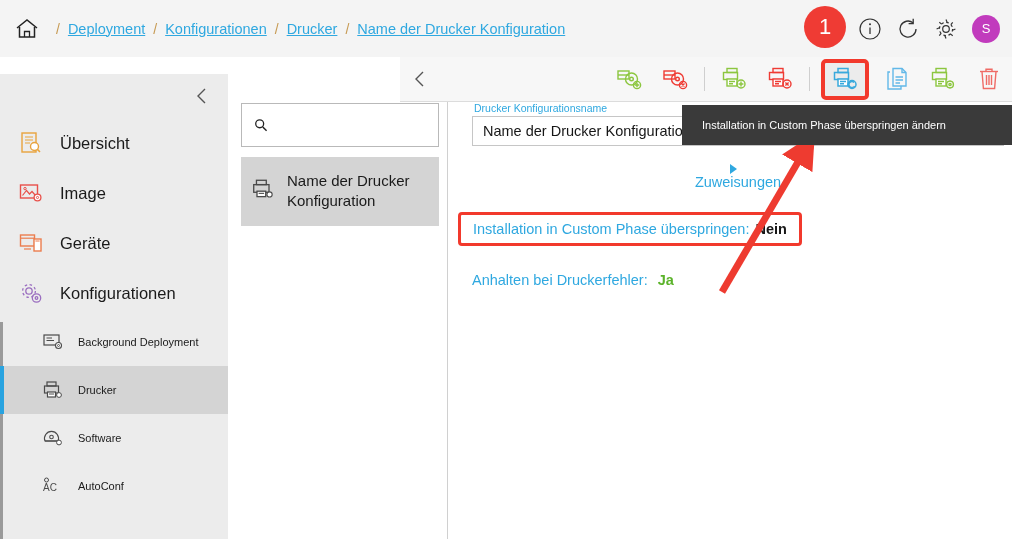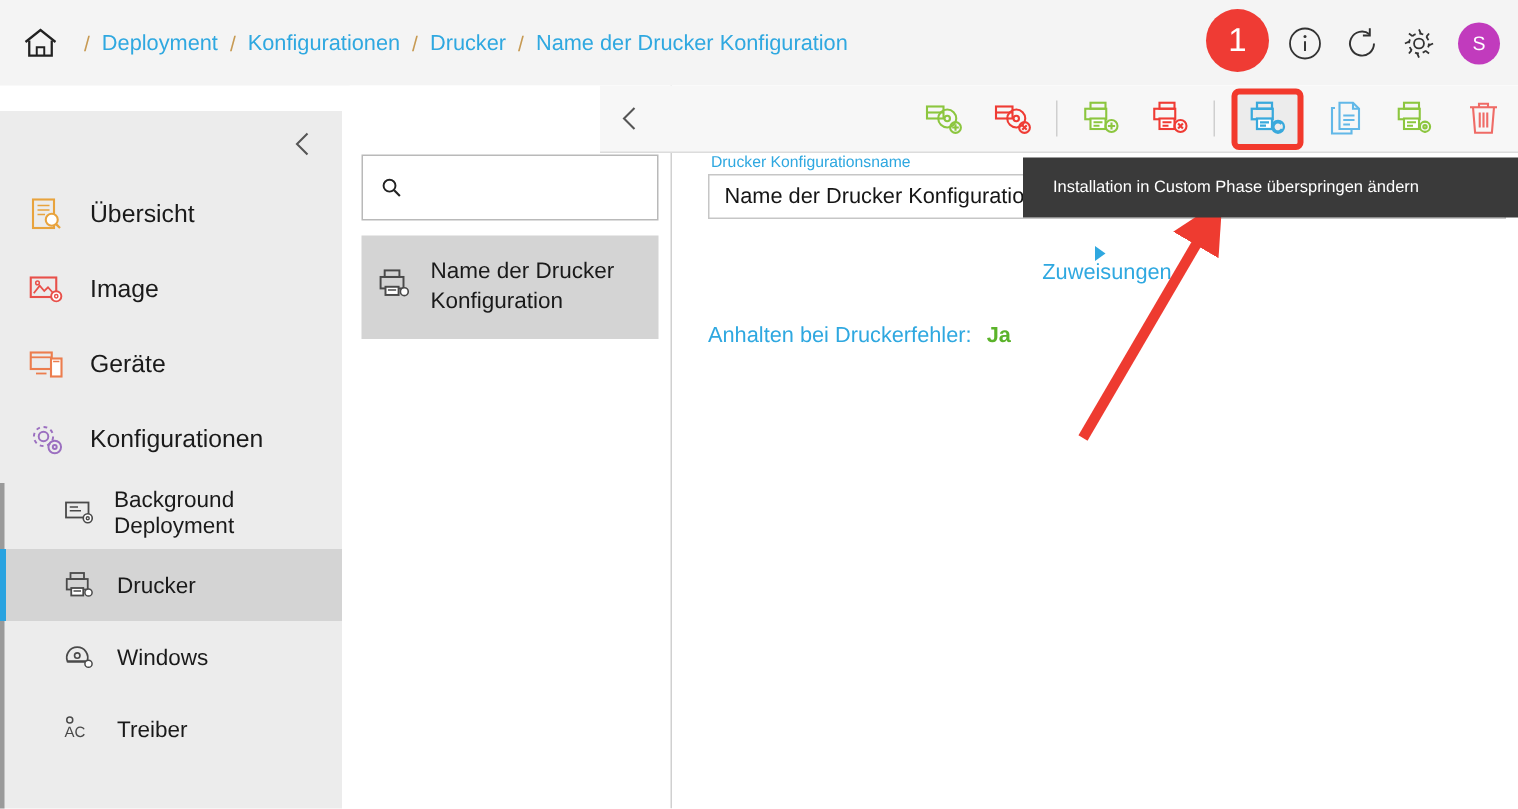--- a/index.html
+++ b/index.html
@@ -12,21 +12,21 @@
   #app { position: relative; width: 1012px; height: 539px; }
 
   
   .topbar {
     position: absolute; left: 0; top: 0; width: 1012px; height: 57px;
     background: #f4f4f4;
     display: flex; align-items: center;
   }
   .home-icon { margin-left: 14px; margin-right: 8px; display: flex; align-items: center; }
   .crumbs { display: flex; align-items: center; font-size: 14.5px; }
-  .crumb { color: #2fa8e0; white-space: nowrap; cursor: pointer; }
+  .crumb { color: #2fa8e0; white-space: nowrap; cursor: pointer; text-decoration: underline; }
   .crumb-sep { color: #c79a53; margin: 0 8px; font-size: 14px; }
 
   .topbar-right {
     position: absolute; right: 12px; top: 0; height: 57px;
     display: flex; align-items: center; gap: 14px;
   }
   .tb-ico { width: 24px; height: 24px; cursor: pointer; display:flex; align-items:center; justify-content:center;}
   .avatar {
     width: 28px; height: 28px; border-radius: 50%;
     background: #c13bbd;
@@ -49,21 +49,21 @@
     padding-left: 18px; cursor: pointer; position: relative;
   }
   .nav-item .nav-ico { width: 30px; display: flex; align-items: center; justify-content: flex-start; }
   .nav-item .nav-lbl { font-size: 16.5px; color: #1a1a1a; margin-left: 12px; }
 
   .nav-sub {
     display: flex; align-items: center; height: 48px;
     padding-left: 42px; cursor: pointer; position: relative;
   }
   .nav-sub .nav-ico { width: 26px; display: flex; align-items: center; }
-  .nav-sub .nav-lbl { font-size: 15px; color: #1a1a1a; margin-left: 10px; }
+  .nav-sub .nav-lbl { font-size: 11px; color: #1a1a1a; margin-left: 10px; }
   .nav-sub.active { background: #d4d4d4; }
   .nav-sub.active::before {
     content: ""; position: absolute; left: 0; top: 0; width: 4px; height: 100%;
     background: #29a3e0;
   }
   .sub-rail {
     position: absolute; left: 0; width: 3px; background: #9a9a9a;
   }
 
   
@@ -305,31 +305,31 @@
 
     <div class="nav-sub">
       <span class="nav-ico">
         <svg width="22" height="22" viewBox="0 0 22 22">
           <path d="M3 14 A7 7 0 1 1 16 14 Z" fill="none" stroke="#4a4a4a" stroke-width="1.2"></path>
           <circle cx="9.5" cy="10" r="1.8" fill="none" stroke="#4a4a4a" stroke-width="1.1"></circle>
           <path d="M3 14 H16" stroke="#4a4a4a" stroke-width="1.2"></path>
           <circle cx="17" cy="15.5" r="2.4" fill="#fff" stroke="#4a4a4a" stroke-width="1"></circle>
         </svg>
       </span>
-      <span class="nav-lbl">Windows</span>
+      <span class="nav-lbl">Software</span>
     </div>
 
     <div class="nav-sub">
       <span class="nav-ico">
         <svg width="22" height="22" viewBox="0 0 22 22">
           <text x="1" y="16" font-family="Liberation Sans, sans-serif" font-size="10" fill="#4a4a4a">AC</text>
           <circle cx="4.5" cy="5" r="2" fill="none" stroke="#4a4a4a" stroke-width="1"></circle>
         </svg>
       </span>
-      <span class="nav-lbl">Treiber</span>
+      <span class="nav-lbl">AutoConf</span>
     </div>
 
   </div>
 
   <div class="listpanel">
     <div class="search-box">
       <svg width="16" height="16" viewBox="0 0 16 16">
         <circle cx="6.6" cy="6.6" r="4.6" fill="none" stroke="#222" stroke-width="1.5"></circle>
         <path d="M10.2 10.2 L14.6 14.6" stroke="#222" stroke-width="1.7"></path>
       </svg>
@@ -468,20 +468,24 @@
       <div class="field-label">Drucker Konfigurationsname</div>
       <div class="field-box">Name der Drucker Konfiguration</div>
 
       <div class="collapse-row">
         <span class="tri"></span>
         <span class="collapse-lbl">Zuweisungen</span>
       </div>
 
 
 
+      <div class="prop-row boxed" style="margin-top:22px;">
+        <span class="prop-key">Installation in Custom Phase überspringen:</span>
+        <span class="prop-val">Nein</span>
+      </div>
 
       <div class="prop-row" style="">
         <span class="prop-key">Anhalten bei Druckerfehler:</span>
         <span class="prop-val green">Ja</span>
       </div>
     </div>
   </div>
 
   <svg class="arrow-layer">
     <defs>

